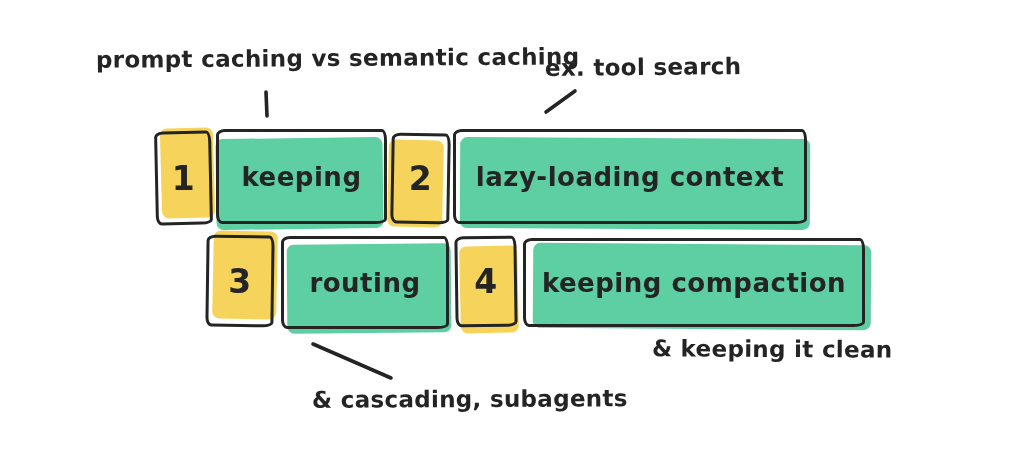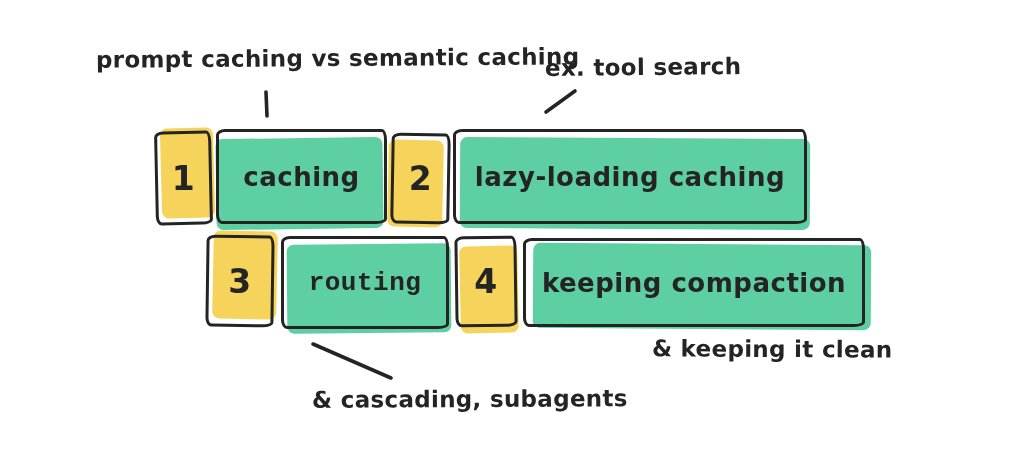--- a/index.html
+++ b/index.html
@@ -43,21 +43,21 @@
   .box.yellow .label { font-size: 33px; }
   .box.green  .label { font-size: 26px; }
 
   
   .b1 { left: 157px; top: 133px; width: 53px;  height: 90px; }
   .b2 { left: 218px; top: 131px; width: 167px; height: 91px; }
   .b3 { left: 393px; top: 135px; width: 55px;  height: 87px; }
   .b4 { left: 455px; top: 131px; width: 350px; height: 91px; }
   
   .b5 { left: 208px; top: 237px; width: 64px;  height: 88px; }
-  .b6 { left: 283px; top: 238px; width: 164px; height: 89px; font-family: Liberation Mono, monospace; }
+  .b6 { left: 283px; top: 238px; width: 164px; height: 89px; }
   .b7 { left: 457px; top: 238px; width: 58px;  height: 87px; }
   .b8 { left: 525px; top: 240px; width: 338px; height: 85px; }
 
   
   .b1 .fill { transform: translate(4px,-5px) rotate(-1.6deg); }
   .b1 .frame { transform: rotate(-1.2deg); }
   .b2 .fill { transform: translate(-2px,7px) rotate(-0.8deg); }
   .b3 .fill { transform: translate(-5px,5px) rotate(1.2deg); }
   .b3 .frame { transform: rotate(1.0deg); }
   .b4 .fill { transform: translate(5px,7px) rotate(0.3deg); }
@@ -104,31 +104,31 @@
   </svg>
 
   <div class="box yellow b1">
     <div class="fill"></div>
     <div class="frame"></div>
     <span class="label">1</span>
   </div>
   <div class="box green b2">
     <div class="fill"></div>
     <div class="frame"></div>
-    <span class="label">caching</span>
+    <span class="label">keeping</span>
   </div>
   <div class="box yellow b3">
     <div class="fill"></div>
     <div class="frame"></div>
     <span class="label">2</span>
   </div>
   <div class="box green b4">
     <div class="fill"></div>
     <div class="frame"></div>
-    <span class="label">lazy-loading caching</span>
+    <span class="label">lazy-loading context</span>
   </div>
 
   <div class="box yellow b5">
     <div class="fill"></div>
     <div class="frame"></div>
     <span class="label">3</span>
   </div>
   <div class="box green b6">
     <div class="fill"></div>
     <div class="frame"></div>

